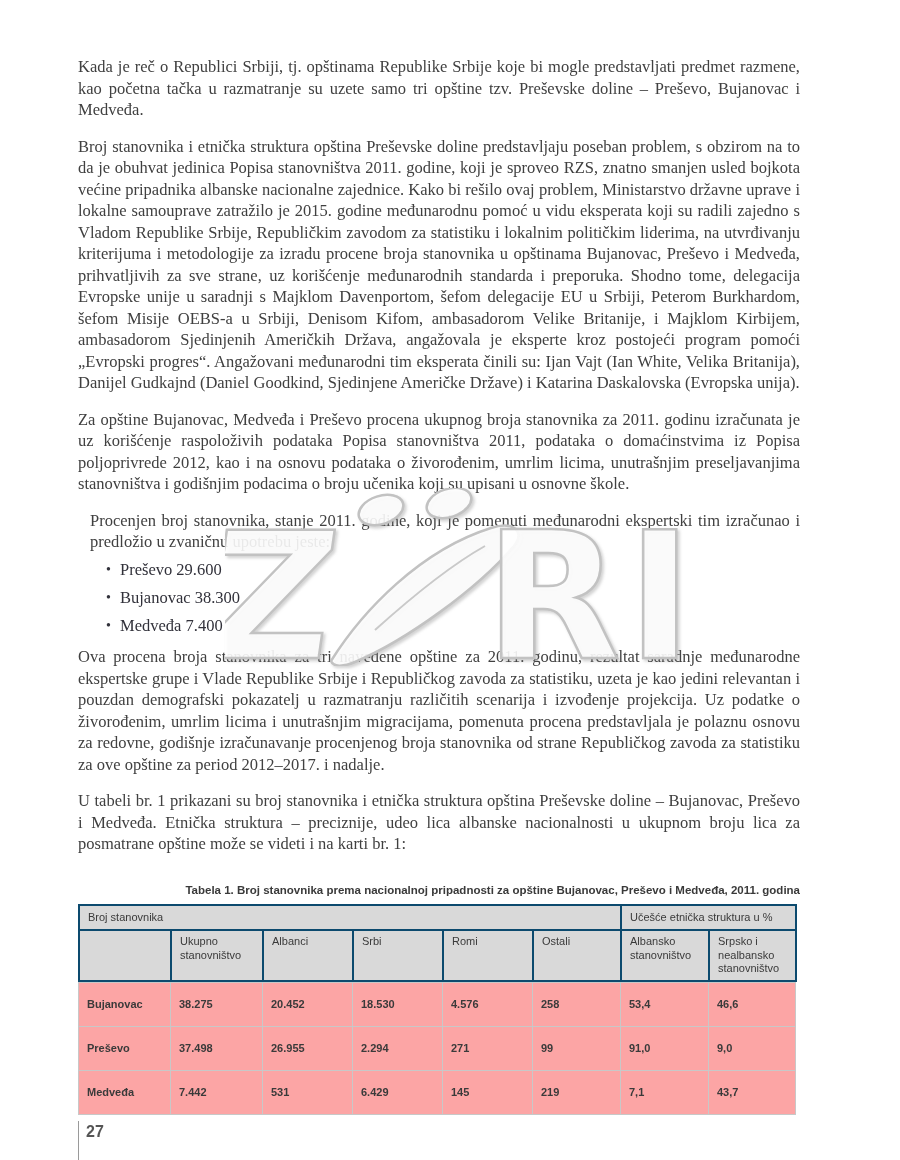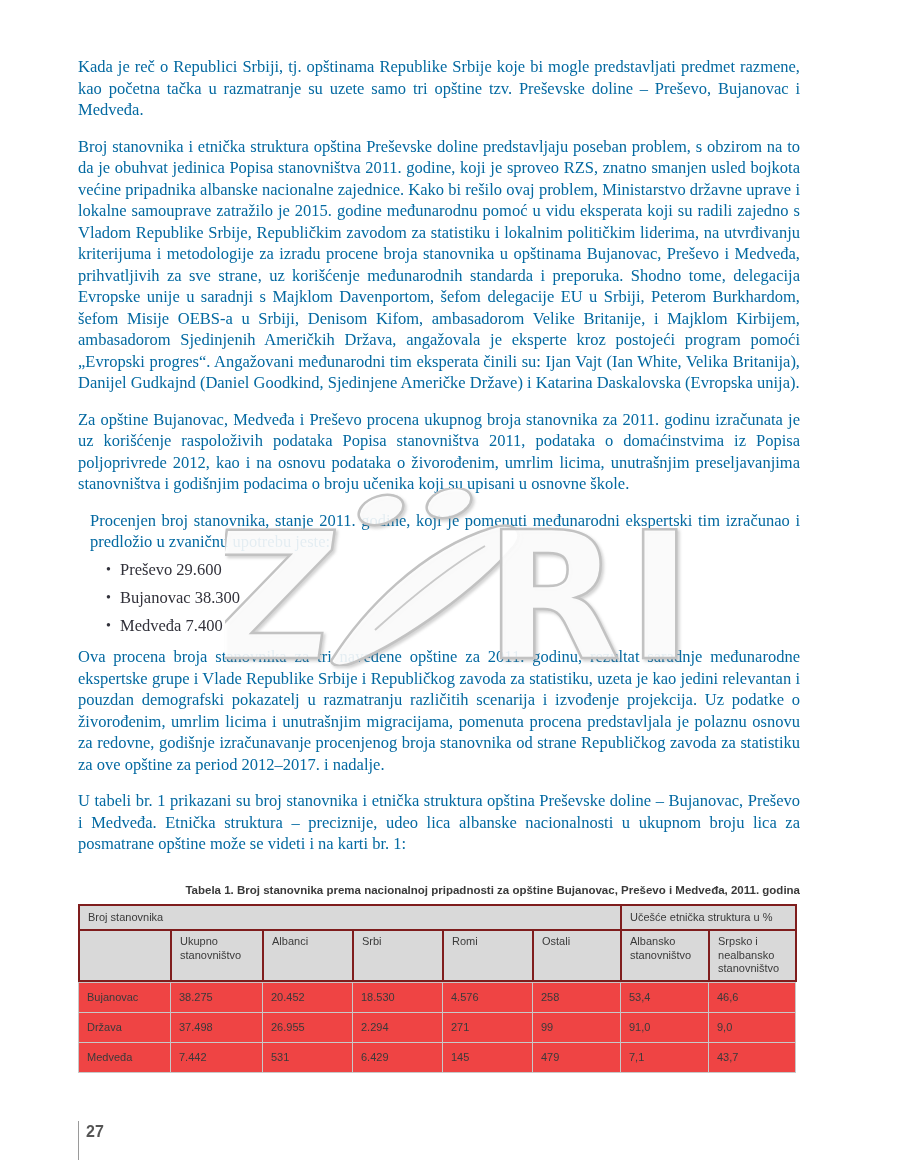--- a/index.html
+++ b/index.html
@@ -14,21 +14,21 @@
   .content{
     position:absolute;
     left:78px;top:56px;
     width:722px;
   }
   .para{
     margin:0 0 15px 0;
     font-size:16.5px;
     line-height:21.5px;
     text-align:justify;
-    color:#0369a1;
+    color:#404040;
   }
   .para.tight{margin-bottom:6px;margin-left:12px;}
   .bullet-list{
     list-style:none;
     margin:0 0 10px 0;
     padding:0 0 0 28px;
   }
   .bullet-list li{
     position:relative;
     font-size:16.5px;
@@ -62,33 +62,34 @@
   table{
     table-layout:fixed;
     width:717px;
     border-collapse:collapse;
     font-family:"Liberation Sans","DejaVu Sans",sans-serif;
     font-size:11px;
     color:#3a3a3a;
   }
   .hdr-table td{
     background:#d9d9d9;
-    border:2px solid #7f1d1d;
+    border:2px solid #0c4a6e;
     padding:4px 8px;
     vertical-align:top;
     line-height:13.5px;
   }
   .hdr-table .group-cell{padding:5px 8px;}
   .body-table td{
-    background:#ef4444;
+    background:#fca5a5;
     border:1px solid #c8c8c8;
-    padding:0 8px;
+    padding:7px 8px;
     height:29px;
     vertical-align:middle;
     line-height:13px;
+    font-weight:bold;
   }
 
   
   .watermark{
     position:absolute;
     left:225px;top:488px;
     width:470px;height:178px;
     z-index:3;
     pointer-events:none;
     filter:drop-shadow(2px 2px 1.5px rgba(120,120,120,0.35));
@@ -179,36 +180,36 @@
           <td>Bujanovac</td>
           <td>38.275</td>
           <td>20.452</td>
           <td>18.530</td>
           <td>4.576</td>
           <td>258</td>
           <td>53,4</td>
           <td>46,6</td>
         </tr>
         <tr>
-          <td>Država</td>
+          <td>Preševo</td>
           <td>37.498</td>
           <td>26.955</td>
           <td>2.294</td>
           <td>271</td>
           <td>99</td>
           <td>91,0</td>
           <td>9,0</td>
         </tr>
         <tr>
           <td>Medveđa</td>
           <td>7.442</td>
           <td>531</td>
           <td>6.429</td>
           <td>145</td>
-          <td>479</td>
+          <td>219</td>
           <td>7,1</td>
           <td>43,7</td>
         </tr>
       </tbody>
         </table>
     </div>
   </div>
 
   <svg class="watermark" viewBox="0 0 470 178" xmlns="http://www.w3.org/2000/svg">
     <g fill="rgba(255,255,255,0.88)" stroke="#c2c2c2" stroke-width="2.5" font-family="'DejaVu Sans', sans-serif" font-weight="bold">

